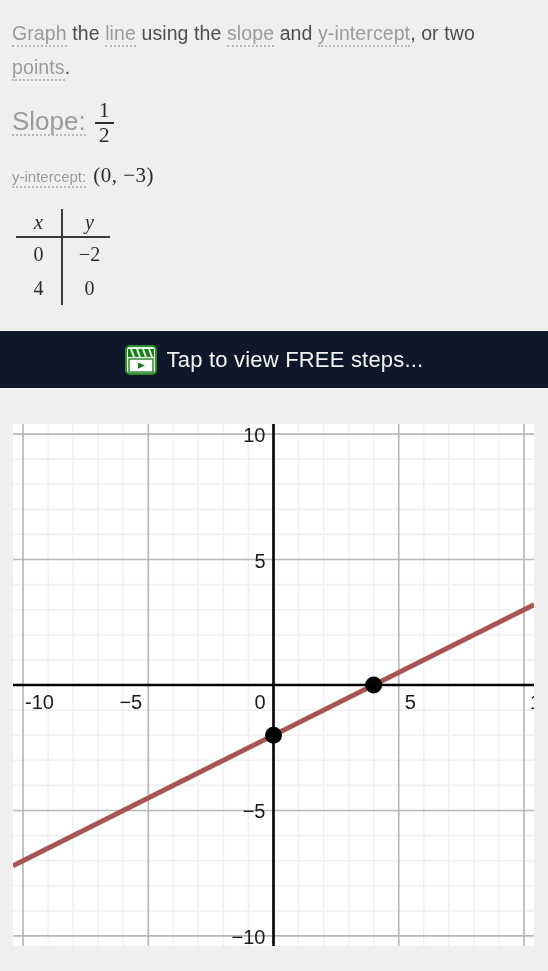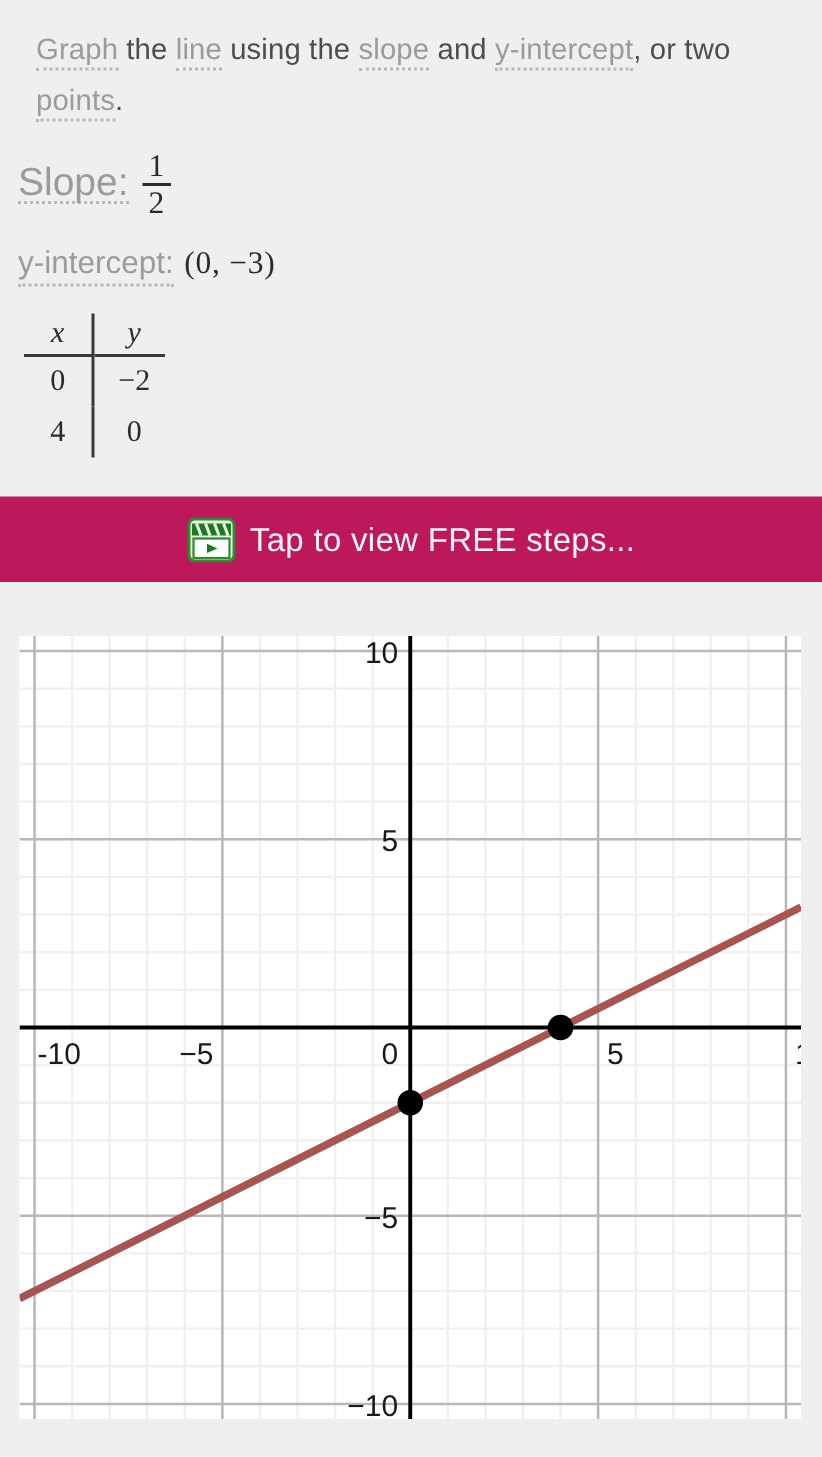--- a/index.html
+++ b/index.html
@@ -13,21 +13,21 @@
 
   #page {
     position: relative;
     width: 548px; height: 971px;
     background: #efefef;
   }
 
   
   .statement {
     position: absolute;
-    left: 24px; top: 16px;
+    left: 12px; top: 16px;
     width: 524px;
     font-size: 19.5px;
     line-height: 34px;
     color: #4b4b4b;
     letter-spacing: 0.1px;
   }
   .term {
     color: #9b9b9b;
     border-bottom: 2px dotted #b9b9b9;
     padding-bottom: 1px;
@@ -73,21 +73,21 @@
   .frac .den { padding: 0 3px; }
 
   
   .yint-row {
     position: absolute;
     left: 12px; top: 163px;
     display: flex;
     align-items: baseline;
   }
   .yint-label {
-    font-size: 21px;
+    font-size: 15px;
     color: #9b9b9b;
     border-bottom: 2px dotted #b9b9b9;
     padding-bottom: 1px;
     text-align: center;
   }
   .yint-value {
     font-family: "Liberation Serif", serif;
     font-size: 21px;
     color: #2b2b2b;
     margin-left: 7px;
@@ -121,21 +121,21 @@
   }
   .xy-table .hrule-x, .xy-table .hrule-y {
     border-bottom: 2px solid #3a3a3a;
   }
 
   
   .banner {
     position: absolute;
     left: 0; top: 331px;
     width: 548px; height: 57px;
-    background: #be185d;
+    background: #0f172a;
     display: flex;
     align-items: center;
     justify-content: center;
     cursor: pointer;
   }
   .banner-icon {
     width: 32px; height: 30px;
     margin-right: 10px;
     flex: 0 0 auto;
     display: block;

